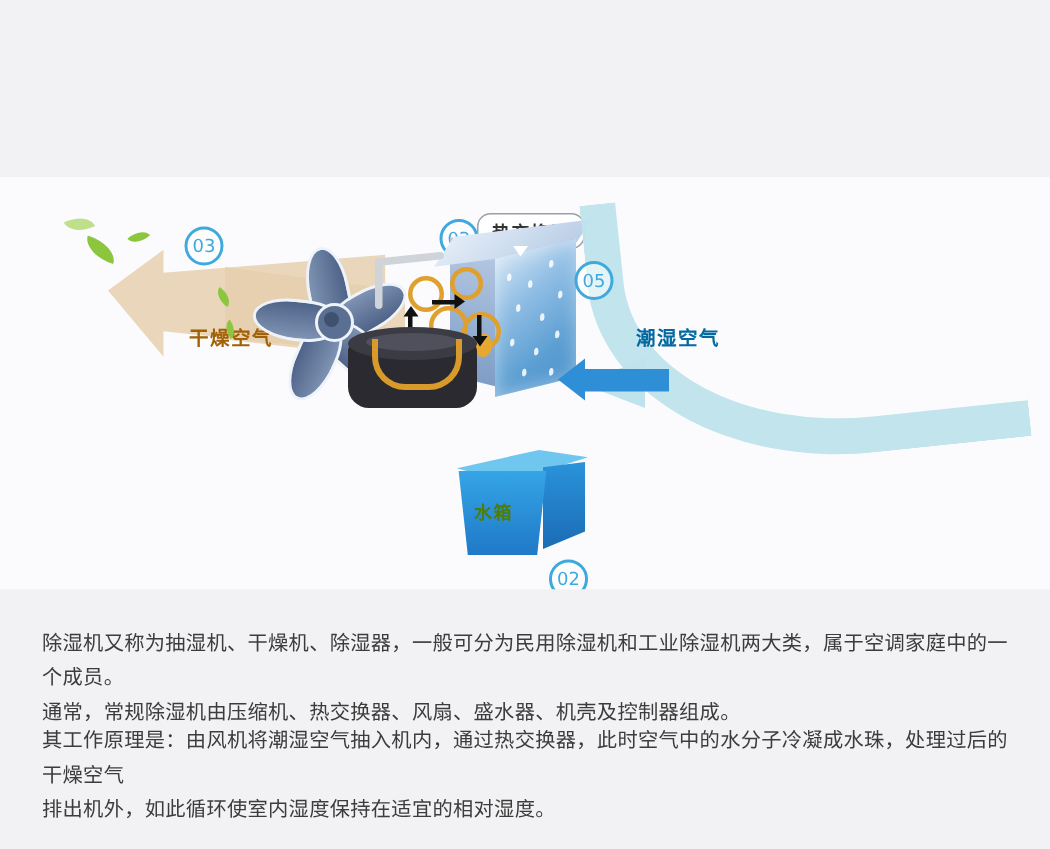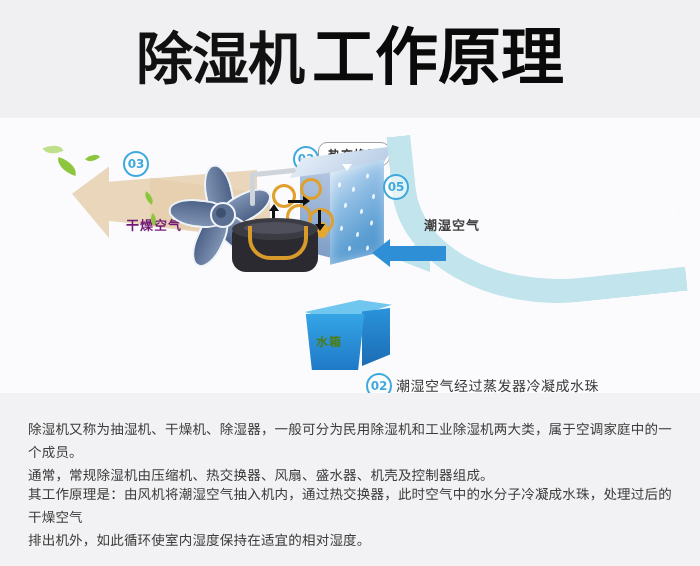--- a/index.html
+++ b/index.html
@@ -50,21 +50,21 @@
     opacity:.92;
   }
   .dry-arrow2{
     position:absolute;left:150px;top:60px;width:120px;height:62px;
     background:#e6cfae;
     clip-path:polygon(0% 0%,100% 26%,100% 100%,0% 78%);
     opacity:.85;
   }
   .label-dry{
     position:absolute;left:126px;top:97px;
-    font-size:13px;color:#701a75;font-weight:bold;
+    font-size:13px;color:#a16207;font-weight:bold;
     letter-spacing:1px;
     font-family:"DejaVu Sans","Liberation Sans",sans-serif;
   }
 
   
   .humid-curve{
     position:absolute;left:395px;top:4px;width:260px;height:160px;
     border-left:24px solid #bfe3ec;
     border-bottom:24px solid #bfe3ec;
     border-bottom-left-radius:180px 130px;
@@ -72,29 +72,29 @@
     transform:rotate(-6deg);
     opacity:.95;
   }
   .humid-head{
     position:absolute;left:390px;top:120px;width:40px;height:34px;
     background:#bfe3ec;
     clip-path:polygon(100% 0%,100% 100%,0% 55%);
   }
   .label-humid{
     position:absolute;left:424px;top:97px;
-    font-size:13px;color:#404040;font-weight:bold;letter-spacing:1px;
+    font-size:13px;color:#0369a1;font-weight:bold;letter-spacing:1px;
     font-family:"DejaVu Sans","Liberation Sans",sans-serif;
   }
 
   
   .badge{
     position:absolute;width:22px;height:22px;border-radius:50%;
     border:2px solid #3fa9dd;color:#3fa9dd;
-    font-size:12px;font-weight:bold;
+    font-size:12px;font-weight:normal;
     display:flex;align-items:center;justify-content:center;
     background:rgba(255,255,255,.55);
     font-family:"DejaVu Sans","Liberation Sans",sans-serif;
   }
   .badge-03d{left:123px;top:33px;}
   .badge-02{left:293px;top:28px;}
   .badge-01{left:383px;top:56px;}
 
   
   .callout{
@@ -271,25 +271,20 @@
   }
   .para1{top:25px;}
   .para2{top:90px;}
   .para p{margin:0;}
 </style>
 </head>
 <body>
 
 <div class="page">
 
-  <div class="title-band">
-    <div class="title">
-      <span class="t1">除湿机</span><span class="t2">工作原理</span>
-    </div>
-  </div>
 
   <div class="illus">
 
     <div class="dry-arrow"></div>
     <div class="dry-arrow2"></div>
     <div class="badge badge-03d">03</div>
     <div class="label-dry">干燥空气</div>
 
     <div class="leaf leaf-pale" style="left:44px;top:26px;width:18px;height:11px;transform:rotate(-25deg);"></div>
     <div class="leaf" style="left:56px;top:42px;width:22px;height:13px;transform:rotate(18deg);"></div>
@@ -357,21 +352,20 @@
     <div class="comp-pipe"></div>
 
     <div class="tank-top"></div>
     <div class="tank-side"></div>
     <div class="tank-front"></div>
     <div class="tank-label">水箱</div>
 
     <div class="steps">
       <div class="step">
         <div class="badge">02</div>
-        <div class="txt">潮湿空气经过蒸发器冷凝成水珠</div>
       </div>
 
     </div>
 
   </div>
 
   <div class="body-text">
     <div class="para para2">
       <p>其工作原理是：由风机将潮湿空气抽入机内，通过热交换器，此时空气中的水分子冷凝成水珠，处理过后的干燥空气</p>
       <p>排出机外，如此循环使室内湿度保持在适宜的相对湿度。</p>

